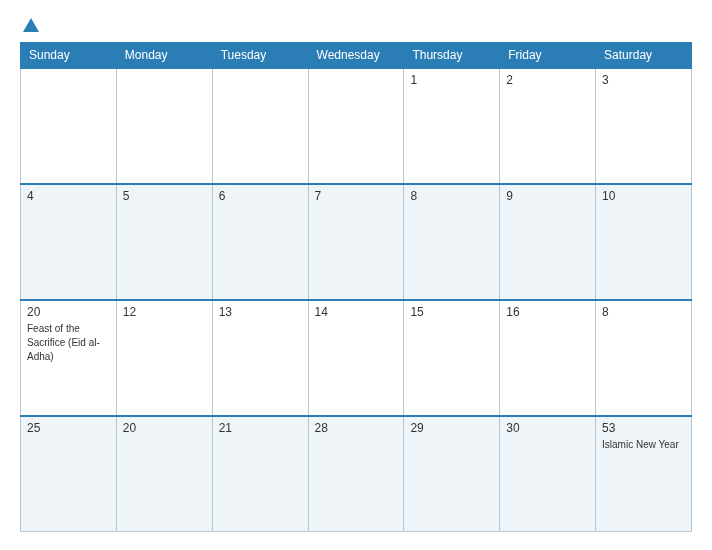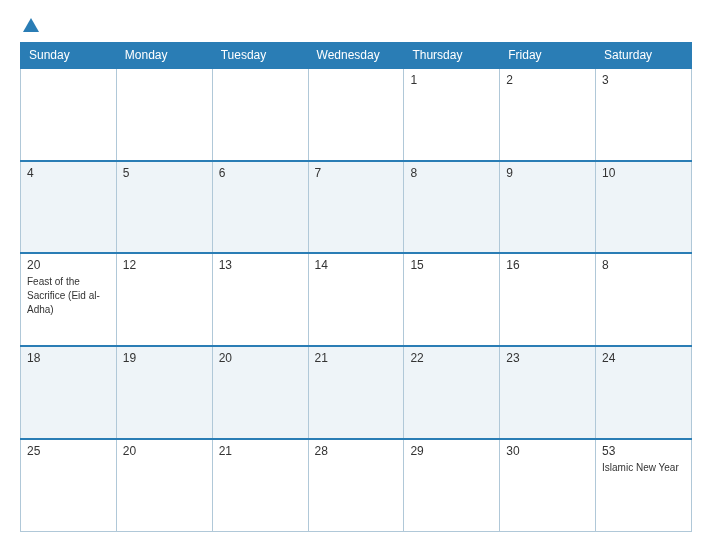--- a/index.html
+++ b/index.html
@@ -201,43 +201,20 @@
         </td>
         <td>
           <span class="day-num">16</span>
         </td>
         <td>
           <span class="day-num">8</span>
         </td>
       </tr>
       <tr>
         <td>
-          <span class="day-num">18</span>
-        </td>
-        <td>
-          <span class="day-num">19</span>
-        </td>
-        <td>
-          <span class="day-num">20</span>
-        </td>
-        <td>
-          <span class="day-num">21</span>
-        </td>
-        <td>
-          <span class="day-num">22</span>
-        </td>
-        <td>
-          <span class="day-num">23</span>
-        </td>
-        <td>
-          <span class="day-num">24</span>
-        </td>
-      </tr>
-      <tr>
-        <td>
           <span class="day-num">25</span>
         </td>
         <td>
           <span class="day-num">20</span>
         </td>
         <td>
           <span class="day-num">21</span>
         </td>
         <td>
           <span class="day-num">28</span>

